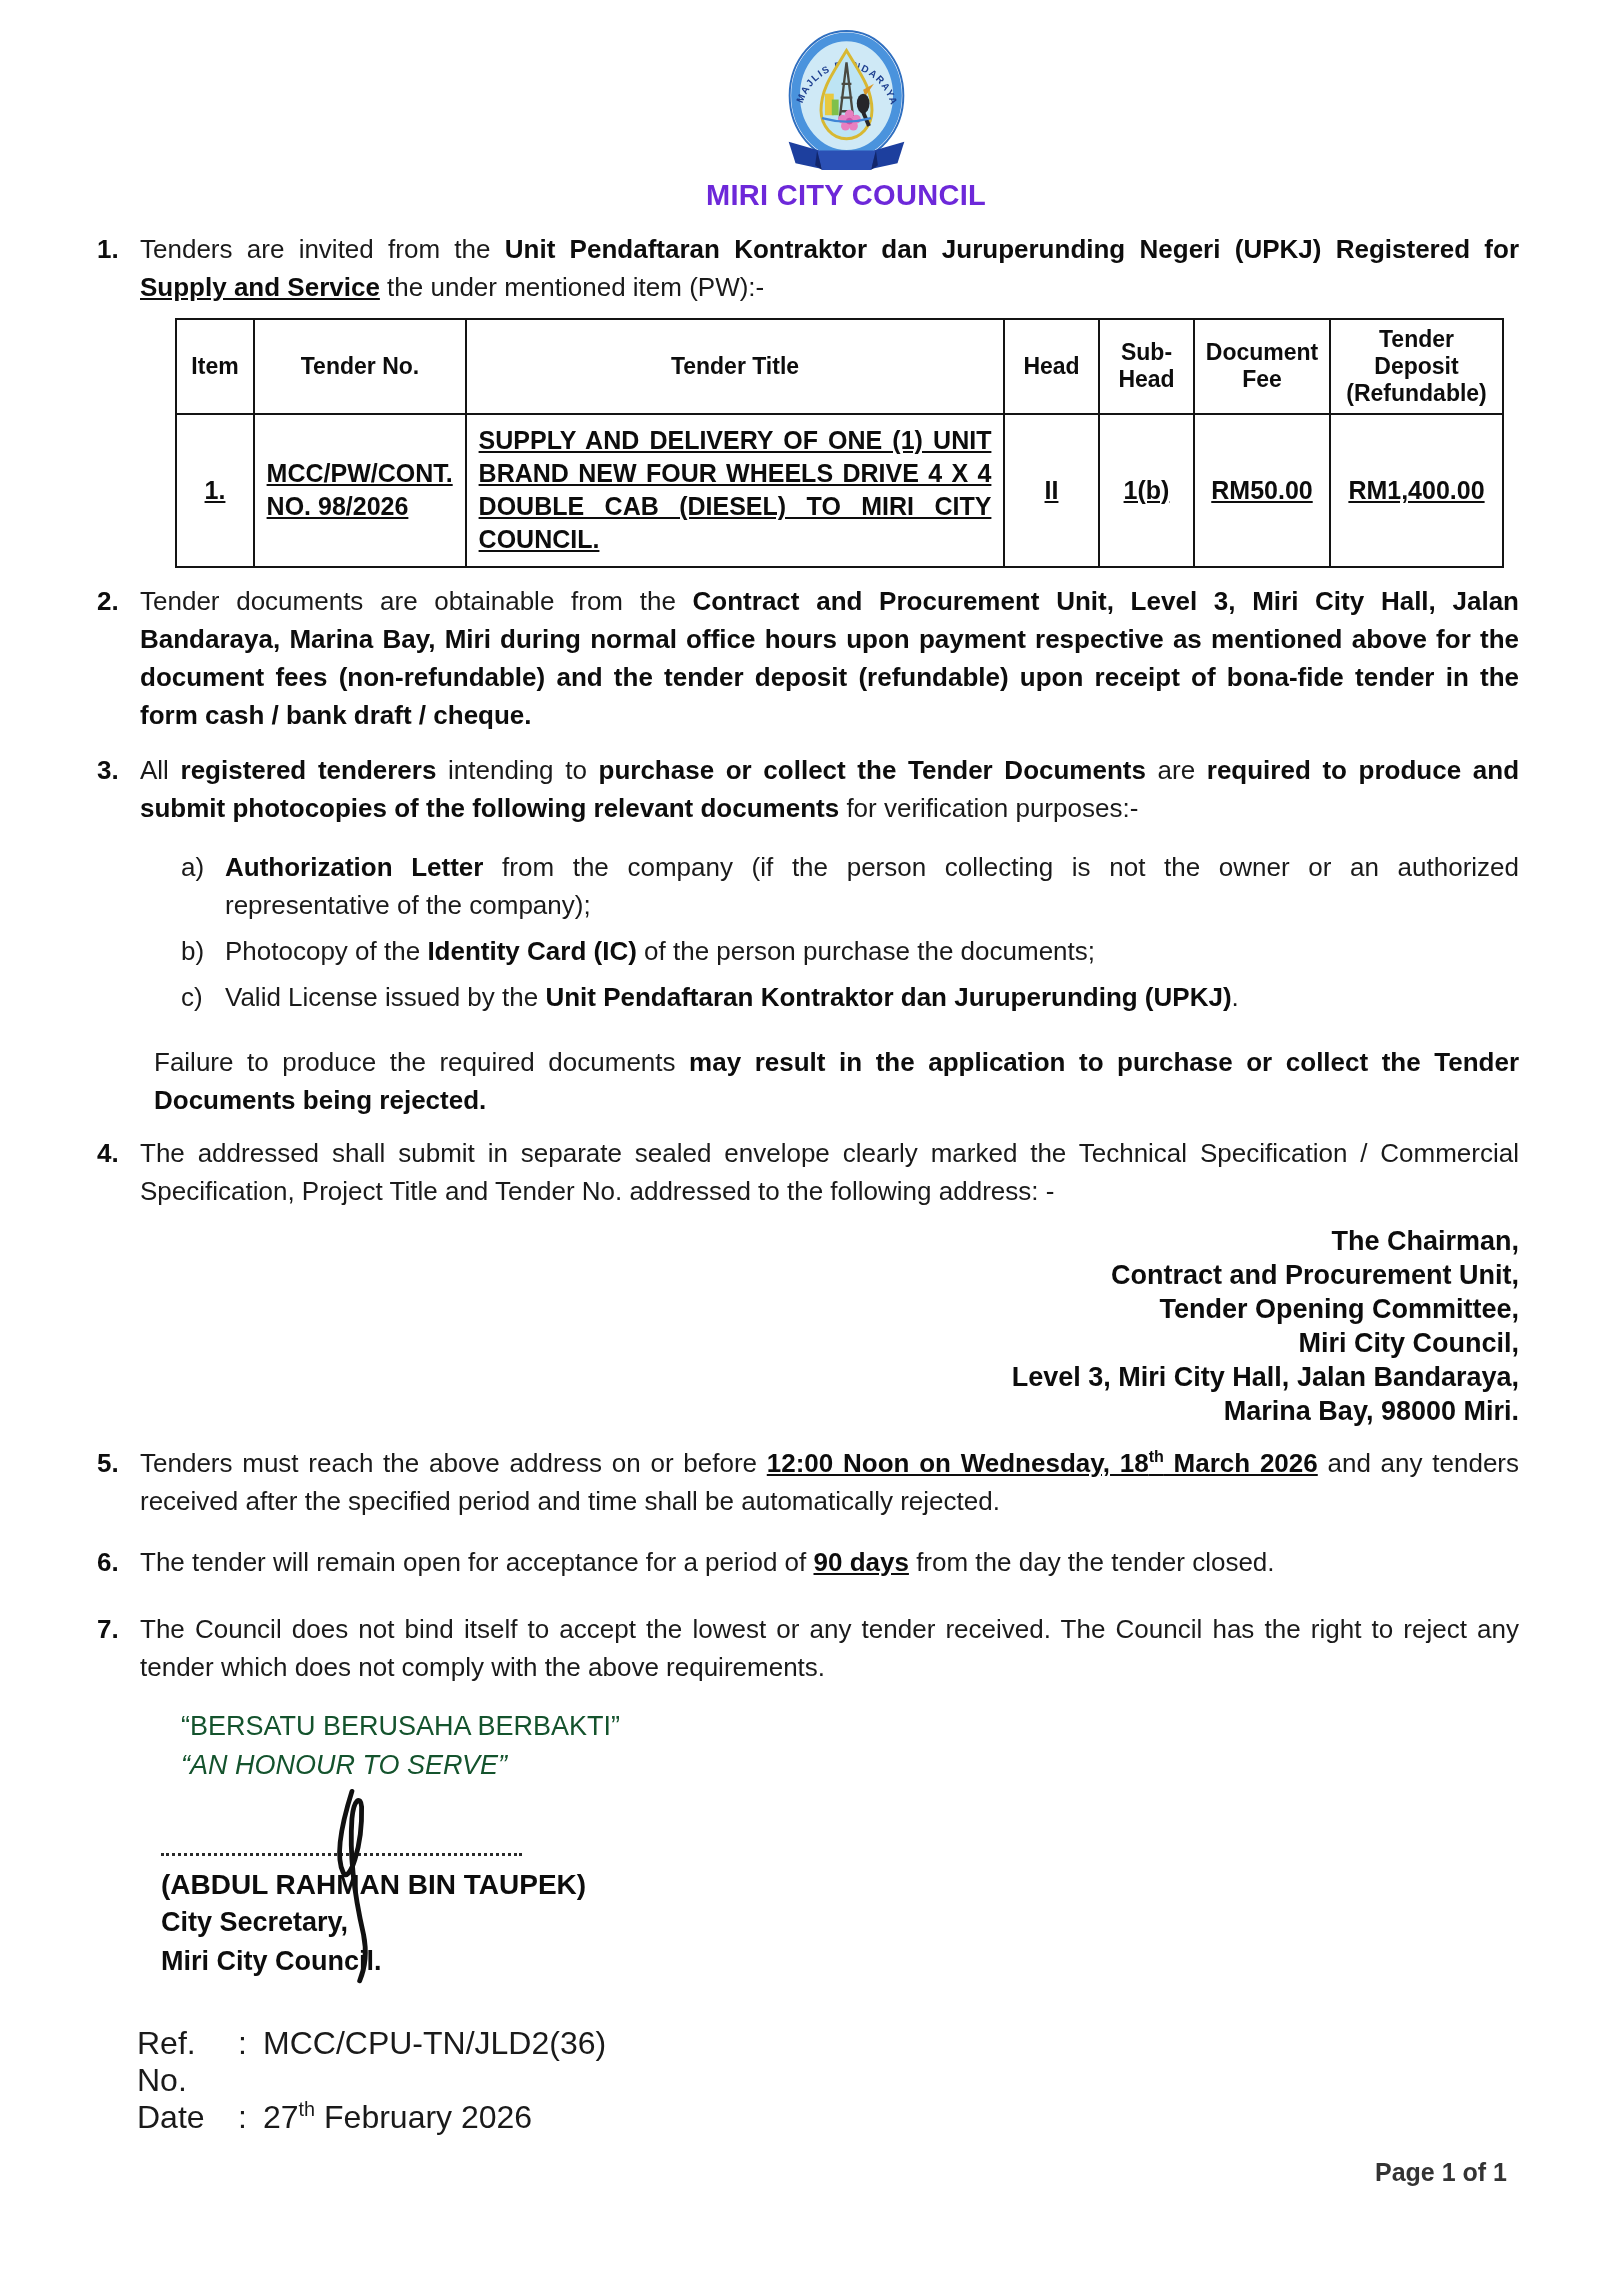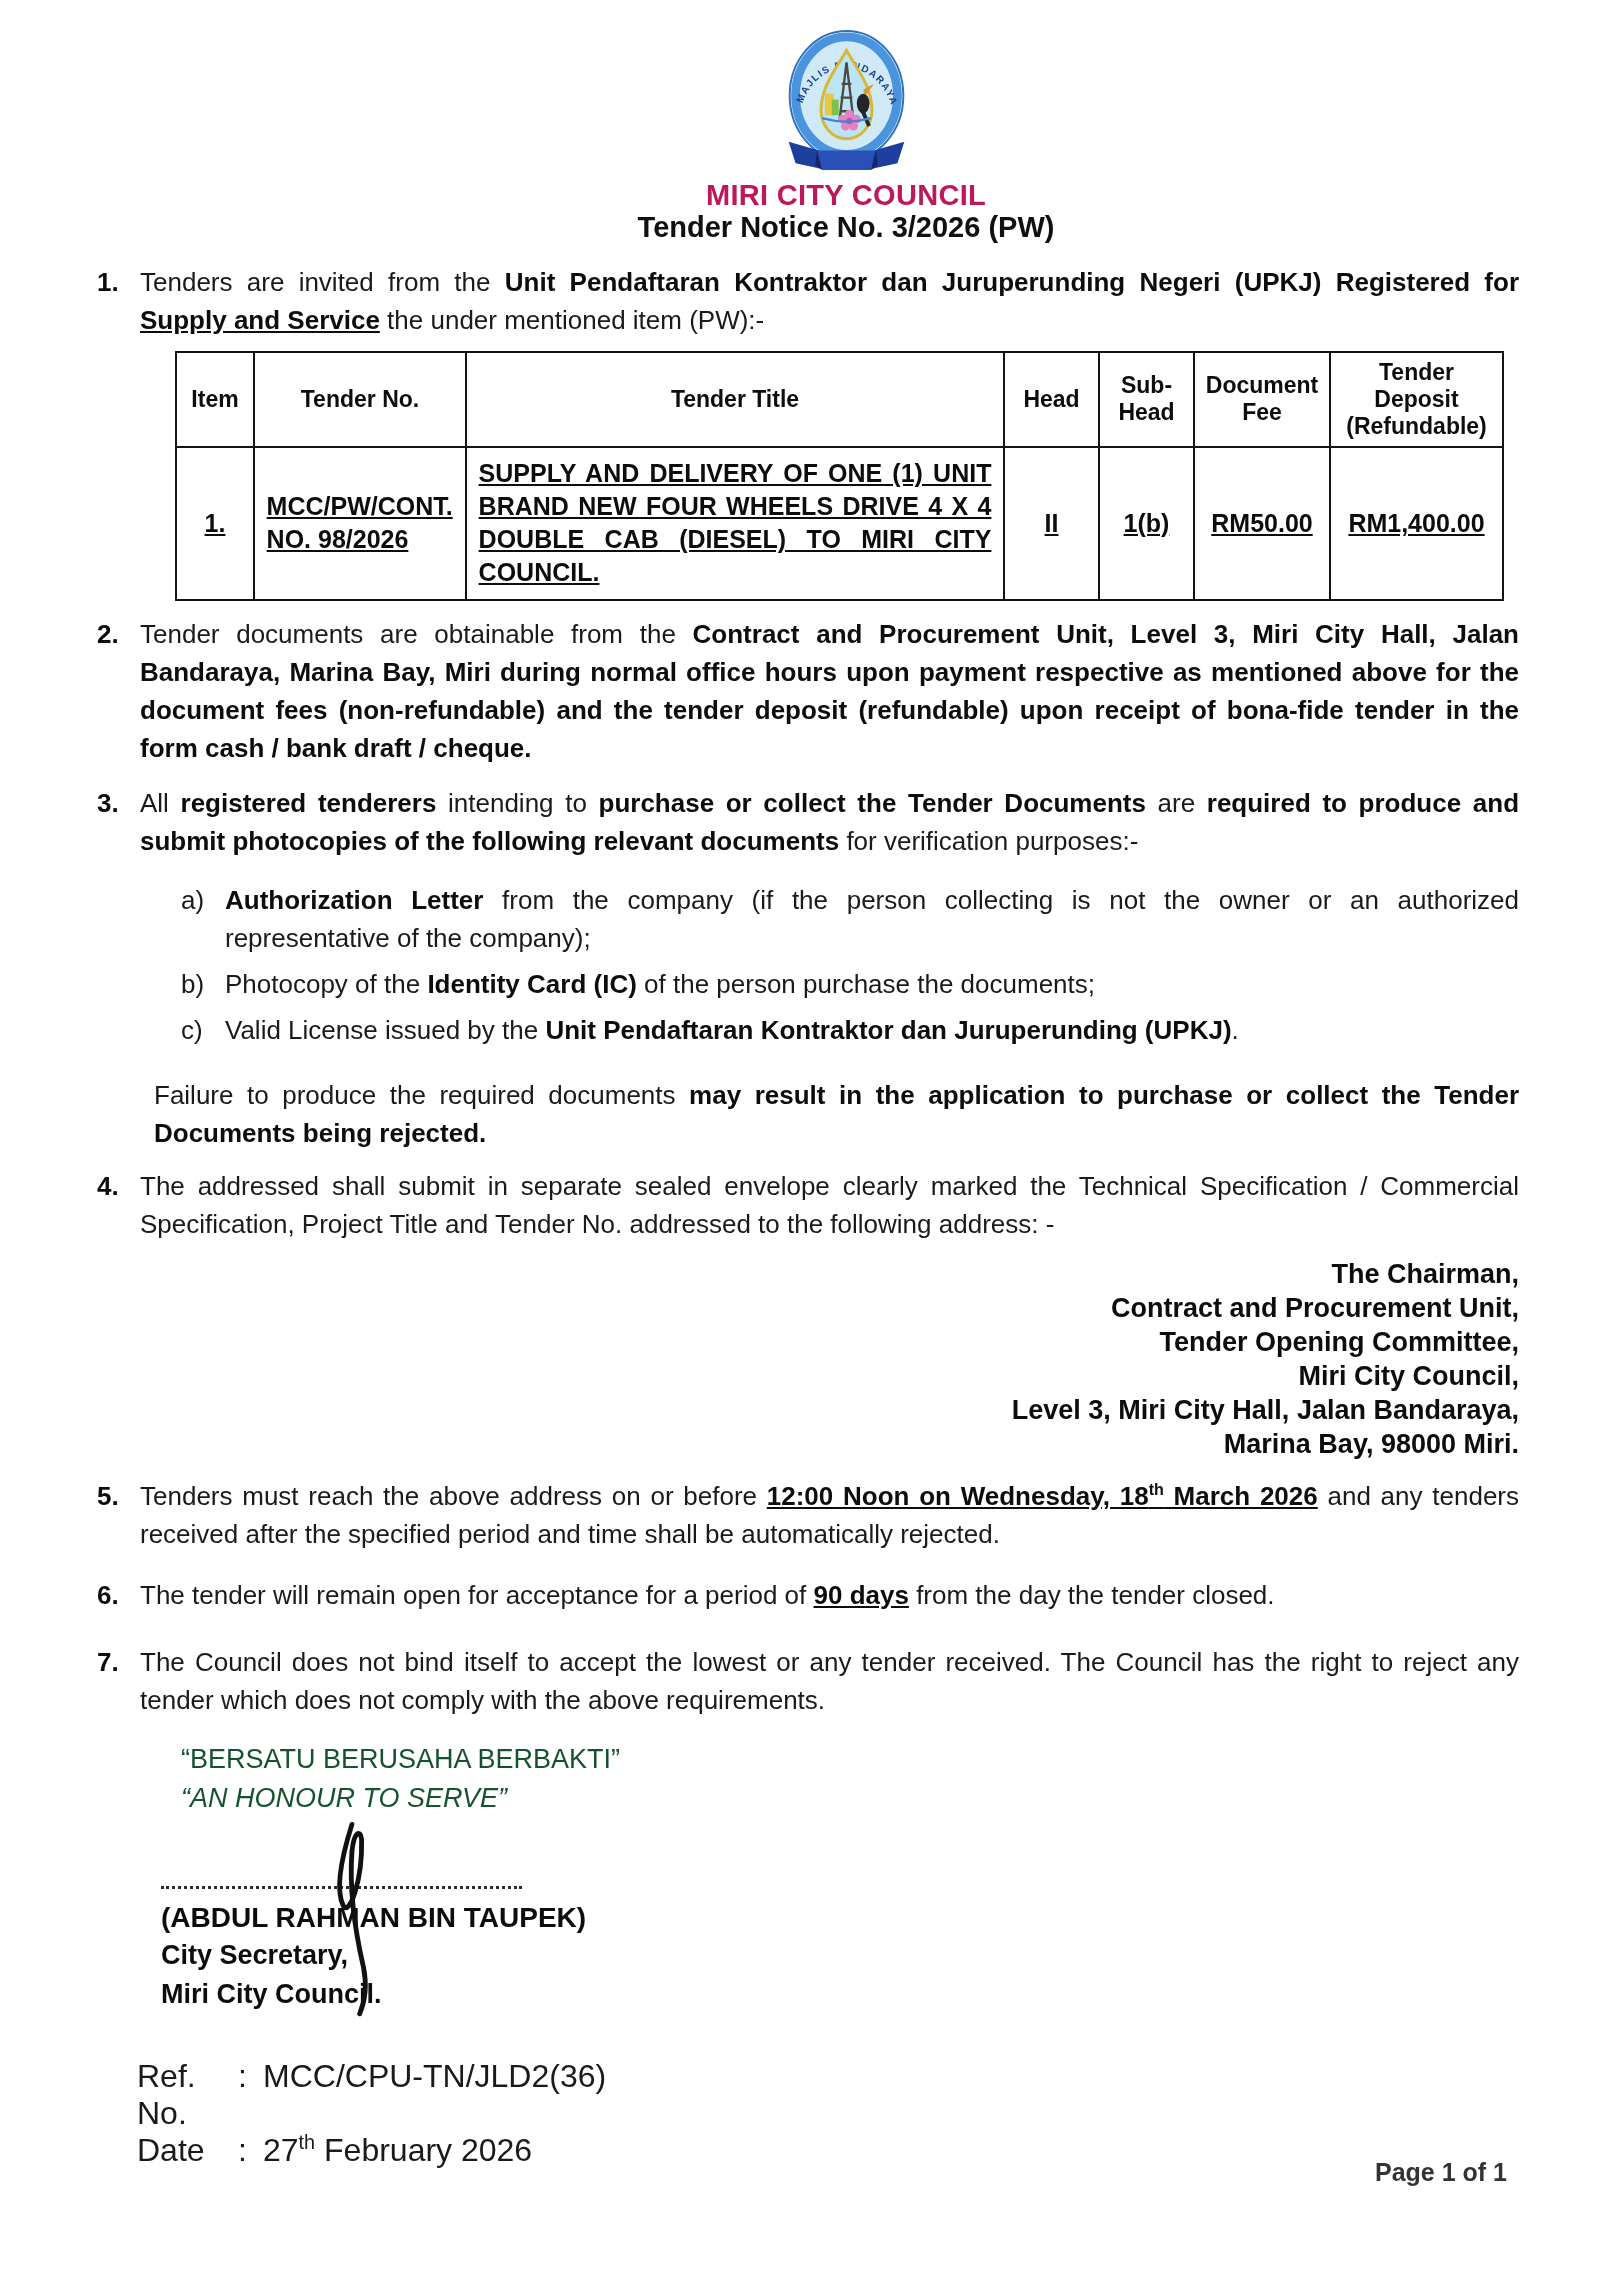--- a/index.html
+++ b/index.html
@@ -7,21 +7,21 @@
     position:relative;
     width:1619px; height:2270px;
     background:#ffffff;
     font-family:"Liberation Sans", sans-serif;
     color:#1a1a1a;
     box-sizing:border-box;
     padding:27px 100px 0 97px;
     overflow:hidden;
   }
   .header { text-align:center; padding-left:76px; }
-  .org-name { font-size:29px; font-weight:bold; color:#be185d; line-height:31px; letter-spacing:0.3px; }
+  .org-name { font-size:29px; font-weight:bold; color:#6d28d9; line-height:31px; letter-spacing:0.3px; }
   .notice-no { font-size:29px; font-weight:bold; color:#101010; line-height:33px; }
 
   .para { display:flex; font-size:26px; line-height:38px; }
   .pnum { width:43px; flex:none; font-weight:bold; color:#0d0d0d; }
   .ptx  { flex:1; text-align:justify; }
   .bd { font-weight:bold; color:#0d0d0d; }
   .bu { font-weight:bold; text-decoration:underline; color:#0d0d0d; }
   sup { font-size:0.62em; vertical-align:super; line-height:0; }
 
   table.tender { border-collapse:collapse; table-layout:fixed; margin:11.6px 0 0 78px; width:1326px; }
@@ -86,21 +86,20 @@
       <path d="M50 93 Q 75 100 100 93" stroke="#3f85d6" stroke-width="2.4" fill="none"></path>
       <g>
         <path d="M47 126 L16 117 L23 139 L50 145 Z" fill="#1d3f9e"></path>
         <path d="M103 126 L134 117 L127 139 L100 145 Z" fill="#1d3f9e"></path>
         <path d="M45 126 L105 126 L100 146 L50 146 Z" fill="#2b50b5"></path>
         <path d="M45 126 L50 146 L43 141 Z" fill="#12266b"></path>
         <path d="M105 126 L100 146 L107 141 Z" fill="#12266b"></path>
       </g>
     </svg>
     <div class="org-name">MIRI CITY COUNCIL</div>
-    <div class="notice-no">Tender Notice No. 3/2026 (PW)</div>
   </div>
 
   <div class="para" style="margin-top:19.4px">
     <span class="pnum">1.</span>
     <span class="ptx"><span>Tenders are invited from the </span><span class="bd">Unit Pendaftaran Kontraktor dan Juruperunding Negeri (UPKJ) Registered for </span><span class="bu">Supply and Service</span><span> the under mentioned item (PW):-</span></span>
   </div>
 
   <table class="tender">
     <colgroup>
       <col style="width:78px">

